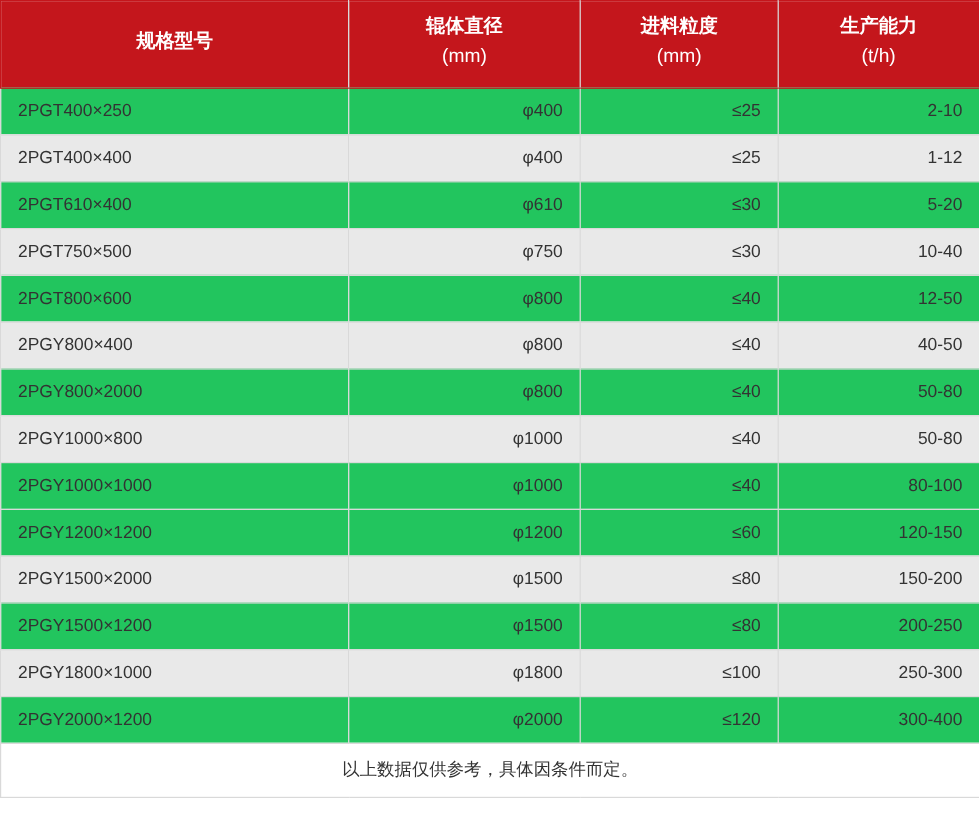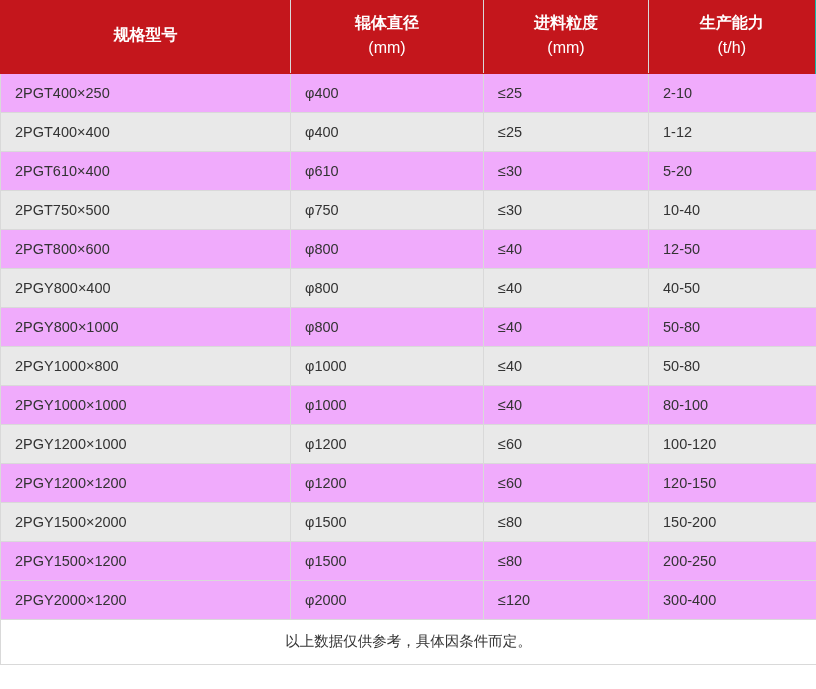--- a/index.html
+++ b/index.html
@@ -37,47 +37,47 @@
     line-height: 1.55;
     text-align: center;
     padding: 10px 4px 12px 4px;
     border: 1px solid #c4161c;
     border-right: 1px solid #d9d9d9;
     height: 56px;
     box-sizing: border-box;
     vertical-align: middle;
   }
   table.spec-table thead th:last-child {
-    border-right: 4px solid #14b8a6;
+    border-right: 2px solid #14b8a6;
   }
   table.spec-table thead th .hdr-line2 {
     display: block;
     font-weight: normal;
   }
 
   table.spec-table tbody td {
     border: 1px solid #d9d9d9;
     height: 39px;
     box-sizing: border-box;
     padding: 0 14px;
     font-size: 14.5px;
     color: #333333;
     vertical-align: middle;
   }
   table.spec-table tbody td.model {
     text-align: left;
   }
   table.spec-table tbody td.num {
-    text-align: left;
+    text-align: right;
   }
   table.spec-table tbody tr.alt td {
     background: #e9e9e9;
   }
   table.spec-table tbody tr td {
-    background: #f0abfc;
+    background: #22c55e;
   }
   table.spec-table tbody tr.alt td {
     background: #e9e9e9;
   }
   table.spec-table tfoot td {
     border: 1px solid #d9d9d9;
     height: 42px;
     text-align: center;
     font-size: 14.5px;
     color: #333333;
@@ -146,61 +146,61 @@
         <td class="num">≤40</td>
         <td class="num">12-50</td>
       </tr>
       <tr class="alt">
         <td class="model">2PGY800×400</td>
         <td class="num">φ800</td>
         <td class="num">≤40</td>
         <td class="num">40-50</td>
       </tr>
       <tr>
-        <td class="model">2PGY800×1000</td>
+        <td class="model">2PGY800×2000</td>
         <td class="num">φ800</td>
         <td class="num">≤40</td>
         <td class="num">50-80</td>
       </tr>
       <tr class="alt">
         <td class="model">2PGY1000×800</td>
         <td class="num">φ1000</td>
         <td class="num">≤40</td>
         <td class="num">50-80</td>
       </tr>
       <tr>
         <td class="model">2PGY1000×1000</td>
         <td class="num">φ1000</td>
         <td class="num">≤40</td>
         <td class="num">80-100</td>
-      </tr>
-      <tr class="alt">
-        <td class="model">2PGY1200×1000</td>
-        <td class="num">φ1200</td>
-        <td class="num">≤60</td>
-        <td class="num">100-120</td>
       </tr>
       <tr>
         <td class="model">2PGY1200×1200</td>
         <td class="num">φ1200</td>
         <td class="num">≤60</td>
         <td class="num">120-150</td>
       </tr>
       <tr class="alt">
         <td class="model">2PGY1500×2000</td>
         <td class="num">φ1500</td>
         <td class="num">≤80</td>
         <td class="num">150-200</td>
       </tr>
       <tr>
         <td class="model">2PGY1500×1200</td>
         <td class="num">φ1500</td>
         <td class="num">≤80</td>
         <td class="num">200-250</td>
       </tr>
+      <tr class="alt">
+        <td class="model">2PGY1800×1000</td>
+        <td class="num">φ1800</td>
+        <td class="num">≤100</td>
+        <td class="num">250-300</td>
+      </tr>
       <tr>
         <td class="model">2PGY2000×1200</td>
         <td class="num">φ2000</td>
         <td class="num">≤120</td>
         <td class="num">300-400</td>
       </tr>
     </tbody>
     <tfoot>
       <tr>
         <td colspan="4">以上数据仅供参考，具体因条件而定。</td>

